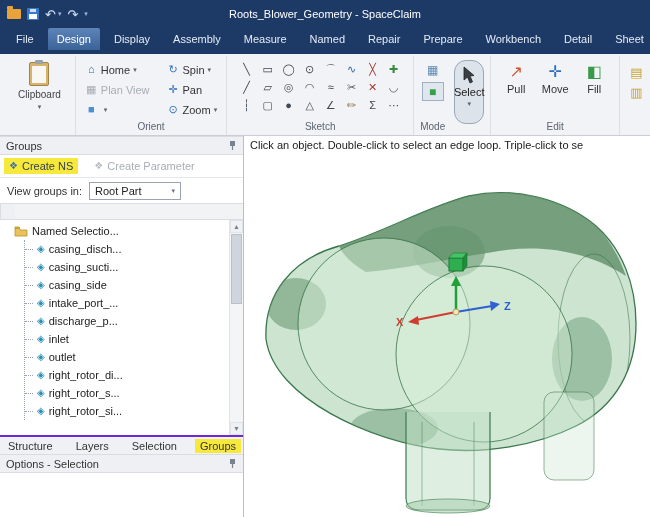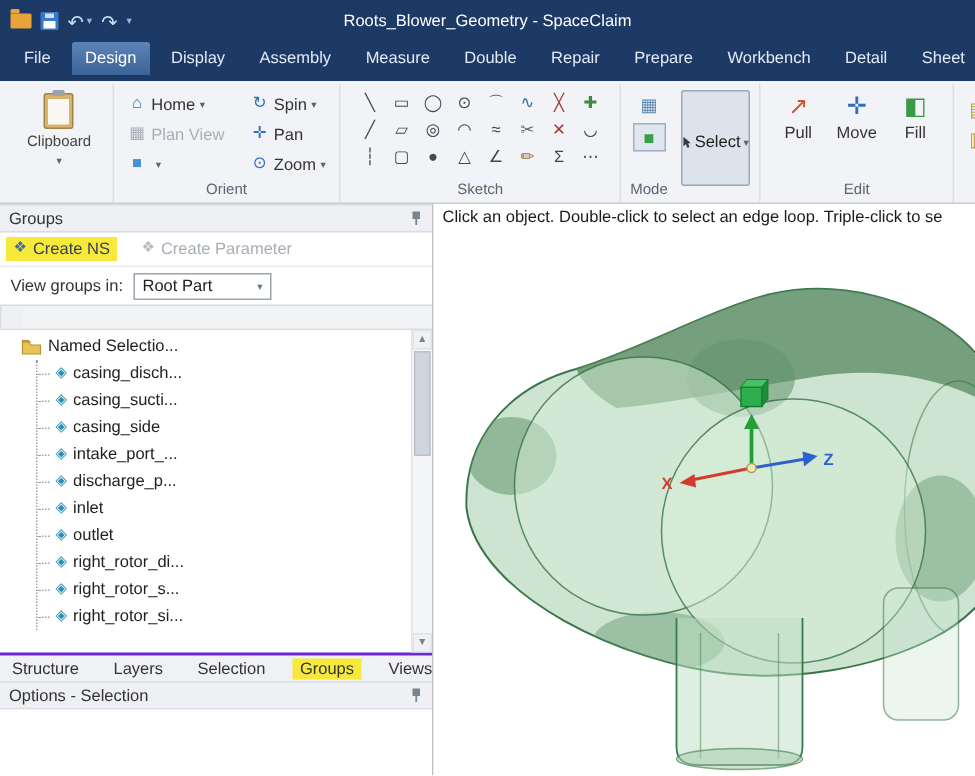--- a/index.html
+++ b/index.html
@@ -41,32 +41,32 @@
   .orient-btn.disabled { color:#a8aeb6; }
   .oicon { font-size:11px; width:13px; text-align:center; line-height:1; }
   .ocaret { font-size:7px; color:#5a6470; }
   .sketch-grid { display:grid; grid-template-columns:repeat(8, 21px); grid-auto-rows:18px; padding:3px 5px 0; align-items:center; justify-items:center; }
   .sktool { font-size:11px; line-height:1; }
   .mode-group { flex-direction:row; gap:5px; }
   .mode-col { display:flex; flex-direction:column; }
   .mode-icons { display:flex; flex-direction:column; gap:3px; align-items:center; padding-top:3px; }
   .mode-icon { width:22px; height:19px; display:flex; align-items:center; justify-content:center; font-size:12px; border:1px solid transparent; }
   .mode-icon.pressed { background:#dfe6ee; border-color:#9fb0c4; }
-  .select-btn { width:46px; height:64px; margin:3px 2px; display:flex; align-items:center; gap:2px; background:#dde3ea; border:1px solid #9aa8ba; border-radius:2px; padding-top:5px; font-size:11px; color:#222; }
+  .select-btn { width:30px; height:64px; margin:3px 2px; display:flex; flex-direction:column; align-items:center; gap:2px; background:#dde3ea; border:1px solid #9aa8ba; border-radius:12px; padding-top:5px; font-size:11px; color:#222; }
   .scaret { font-size:7px; color:#5a6470; }
   .edit-row { display:flex; gap:5px; padding:3px 4px 0; }
   .edit-btn { width:34px; display:flex; flex-direction:column; align-items:center; gap:3px; padding-top:4px; }
   .eicon { font-size:16px; line-height:1; }
   .elabel { font-size:11px; color:#333; }
   .extra-col { display:grid; grid-template-rows:20px 20px; align-items:center; justify-items:center; padding:5px 6px 0; }
   .extra-ic { font-size:13px; line-height:1; }
 
   
   .main { flex:1; display:flex; min-height:0; }
-  .leftpanel { width:289px; flex:none; border-right:1px solid #b9bfc7; display:flex; flex-direction:column; background:#fff;text-align:center; }
+  .leftpanel { width:244px; flex:none; border-right:1px solid #b9bfc7; display:flex; flex-direction:column; background:#fff;text-align:center; }
   .panel-header { height:19px; flex:none; background:#eef0f3; border-top:1px solid #d9dde2; border-bottom:1px solid #d9dde2; display:flex; align-items:center; padding:0 6px; font-size:11px; color:#333; }
   .pin-svg { margin-left:auto; }
   .createns-row { height:23px; flex:none; display:flex; align-items:center; gap:12px; padding:0 4px; border-bottom:1px solid #e6e9ec; font-size:11px; }
   .create-ns { display:flex; align-items:center; gap:4px; background:#f6e93c; padding:2px 5px; color:#35424e; }
   .cns-ic { font-size:10px; color:#3f6fae; line-height:1; }
   .create-param { display:flex; align-items:center; gap:4px; color:#a8aeb6; padding:2px 4px; }
   .create-param .cns-ic { color:#b6bcc3; }
   .viewgroups-row { height:25px; flex:none; display:flex; align-items:center; gap:7px; padding:0 7px; font-size:11px; color:#333; }
   .dropdown { width:92px; height:18px; border:1px solid #9aa4b0; background:#fff; display:flex; align-items:center; padding:0 5px; font-size:11px; color:#222; }
   .dd-caret { margin-left:auto; color:#6a7480; font-size:7px; }
@@ -126,21 +126,21 @@
   <div class="rtab"><span>File</span></div>
 
   <div class="rtab active"><span>Design</span></div>
 
   <div class="rtab"><span>Display</span></div>
 
   <div class="rtab"><span>Assembly</span></div>
 
   <div class="rtab"><span>Measure</span></div>
 
-  <div class="rtab"><span>Double</span></div>
+  <div class="rtab"><span>Named</span></div>
 
   <div class="rtab"><span>Repair</span></div>
 
   <div class="rtab"><span>Prepare</span></div>
 
   <div class="rtab"><span>Workbench</span></div>
 
   <div class="rtab"><span>Detail</span></div>
 
   <div class="rtab"><span>Sheet</span></div>

